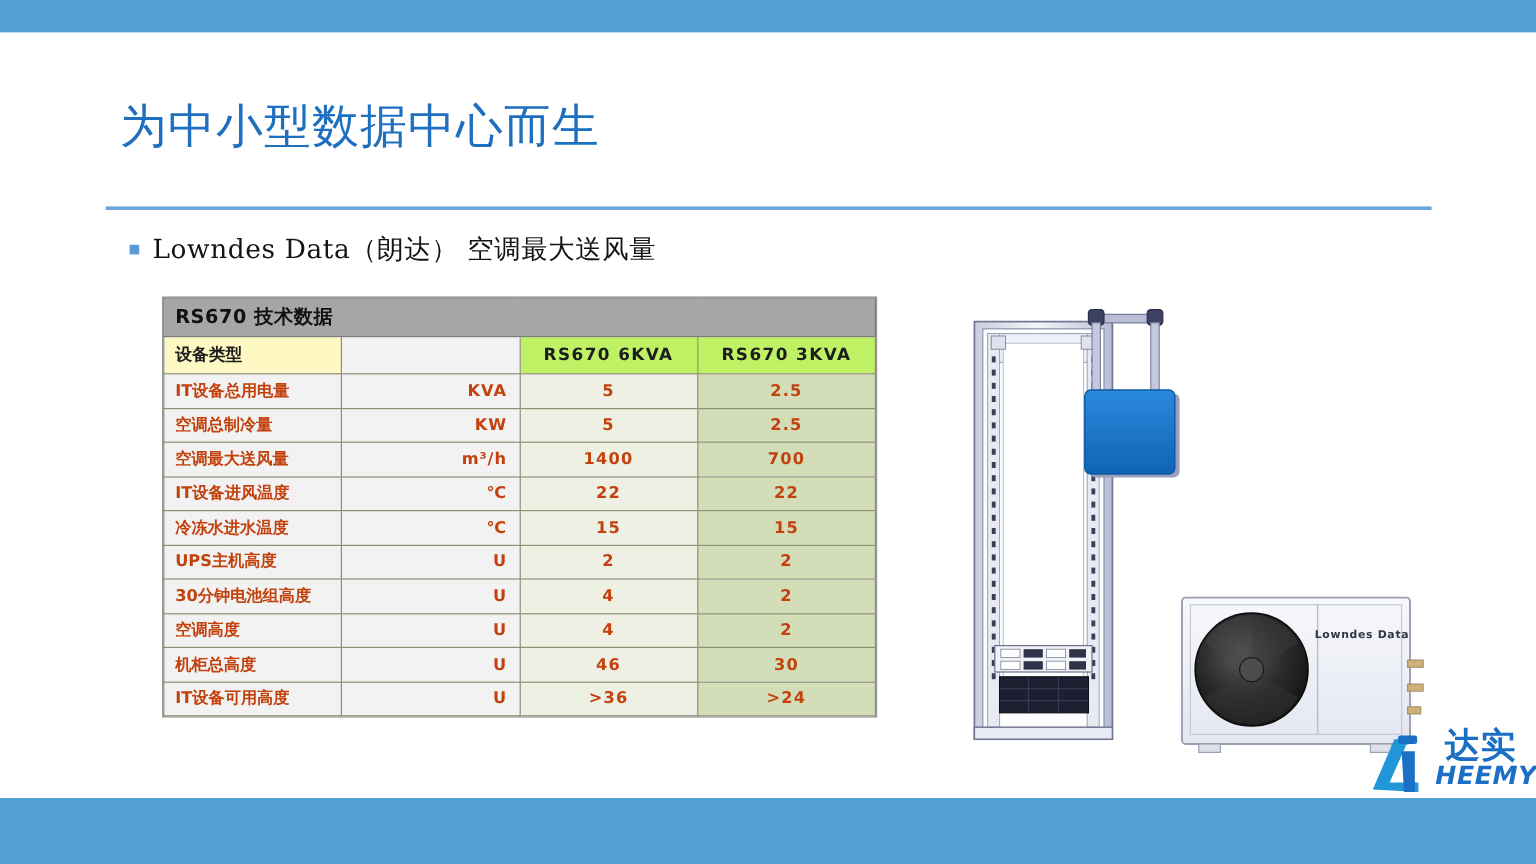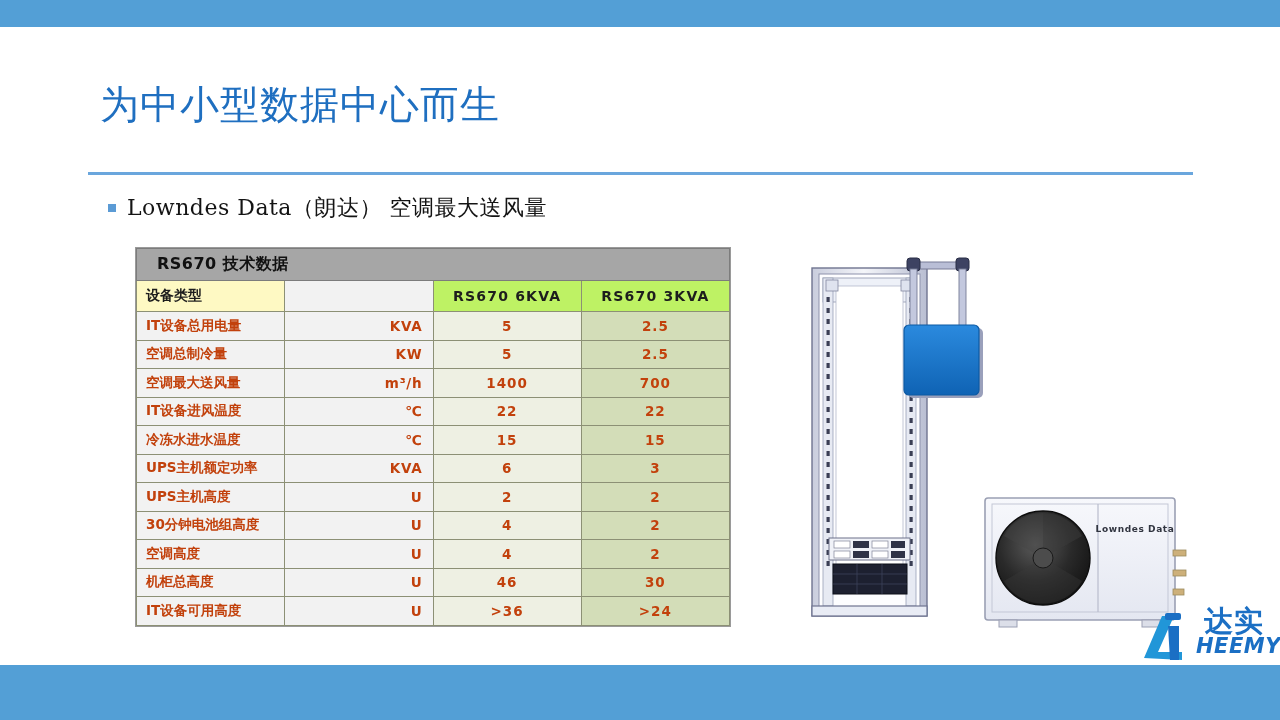--- a/index.html
+++ b/index.html
@@ -87,21 +87,21 @@
     color: #c2410c;
     font-weight: bold;
     overflow: hidden;
   }
   .tbl-title td {
     background: #a6a6a6;
     border: 1px solid #7c7c7c;
     height: 31px;
     font-size: 16px;
     color: #111111;
-    padding-left: 20px;
+    padding-left: 9px;
     letter-spacing: 0.5px;
   }
   .tbl-subhead td {
     background: #e3e3e3;
     border-top: 1px solid #7c7c7c;
     border-bottom: 1px solid #8c9075;
     height: 30px;
     font-size: 14px;
     color: #1d1d1d;
   }
@@ -199,26 +199,20 @@
         <td class="c-label">IT设备进风温度</td>
         <td class="c-unit">℃</td>
         <td class="c-a">22</td>
         <td class="c-b">22</td>
       </tr>
       <tr>
         <td class="c-label">冷冻水进水温度</td>
         <td class="c-unit">℃</td>
         <td class="c-a">15</td>
         <td class="c-b">15</td>
-      </tr>
-      <tr>
-        <td class="c-label">UPS主机额定功率</td>
-        <td class="c-unit">KVA</td>
-        <td class="c-a">6</td>
-        <td class="c-b">3</td>
       </tr>
       <tr>
         <td class="c-label">UPS主机高度</td>
         <td class="c-unit">U</td>
         <td class="c-a">2</td>
         <td class="c-b">2</td>
       </tr>
       <tr>
         <td class="c-label">30分钟电池组高度</td>
         <td class="c-unit">U</td>

